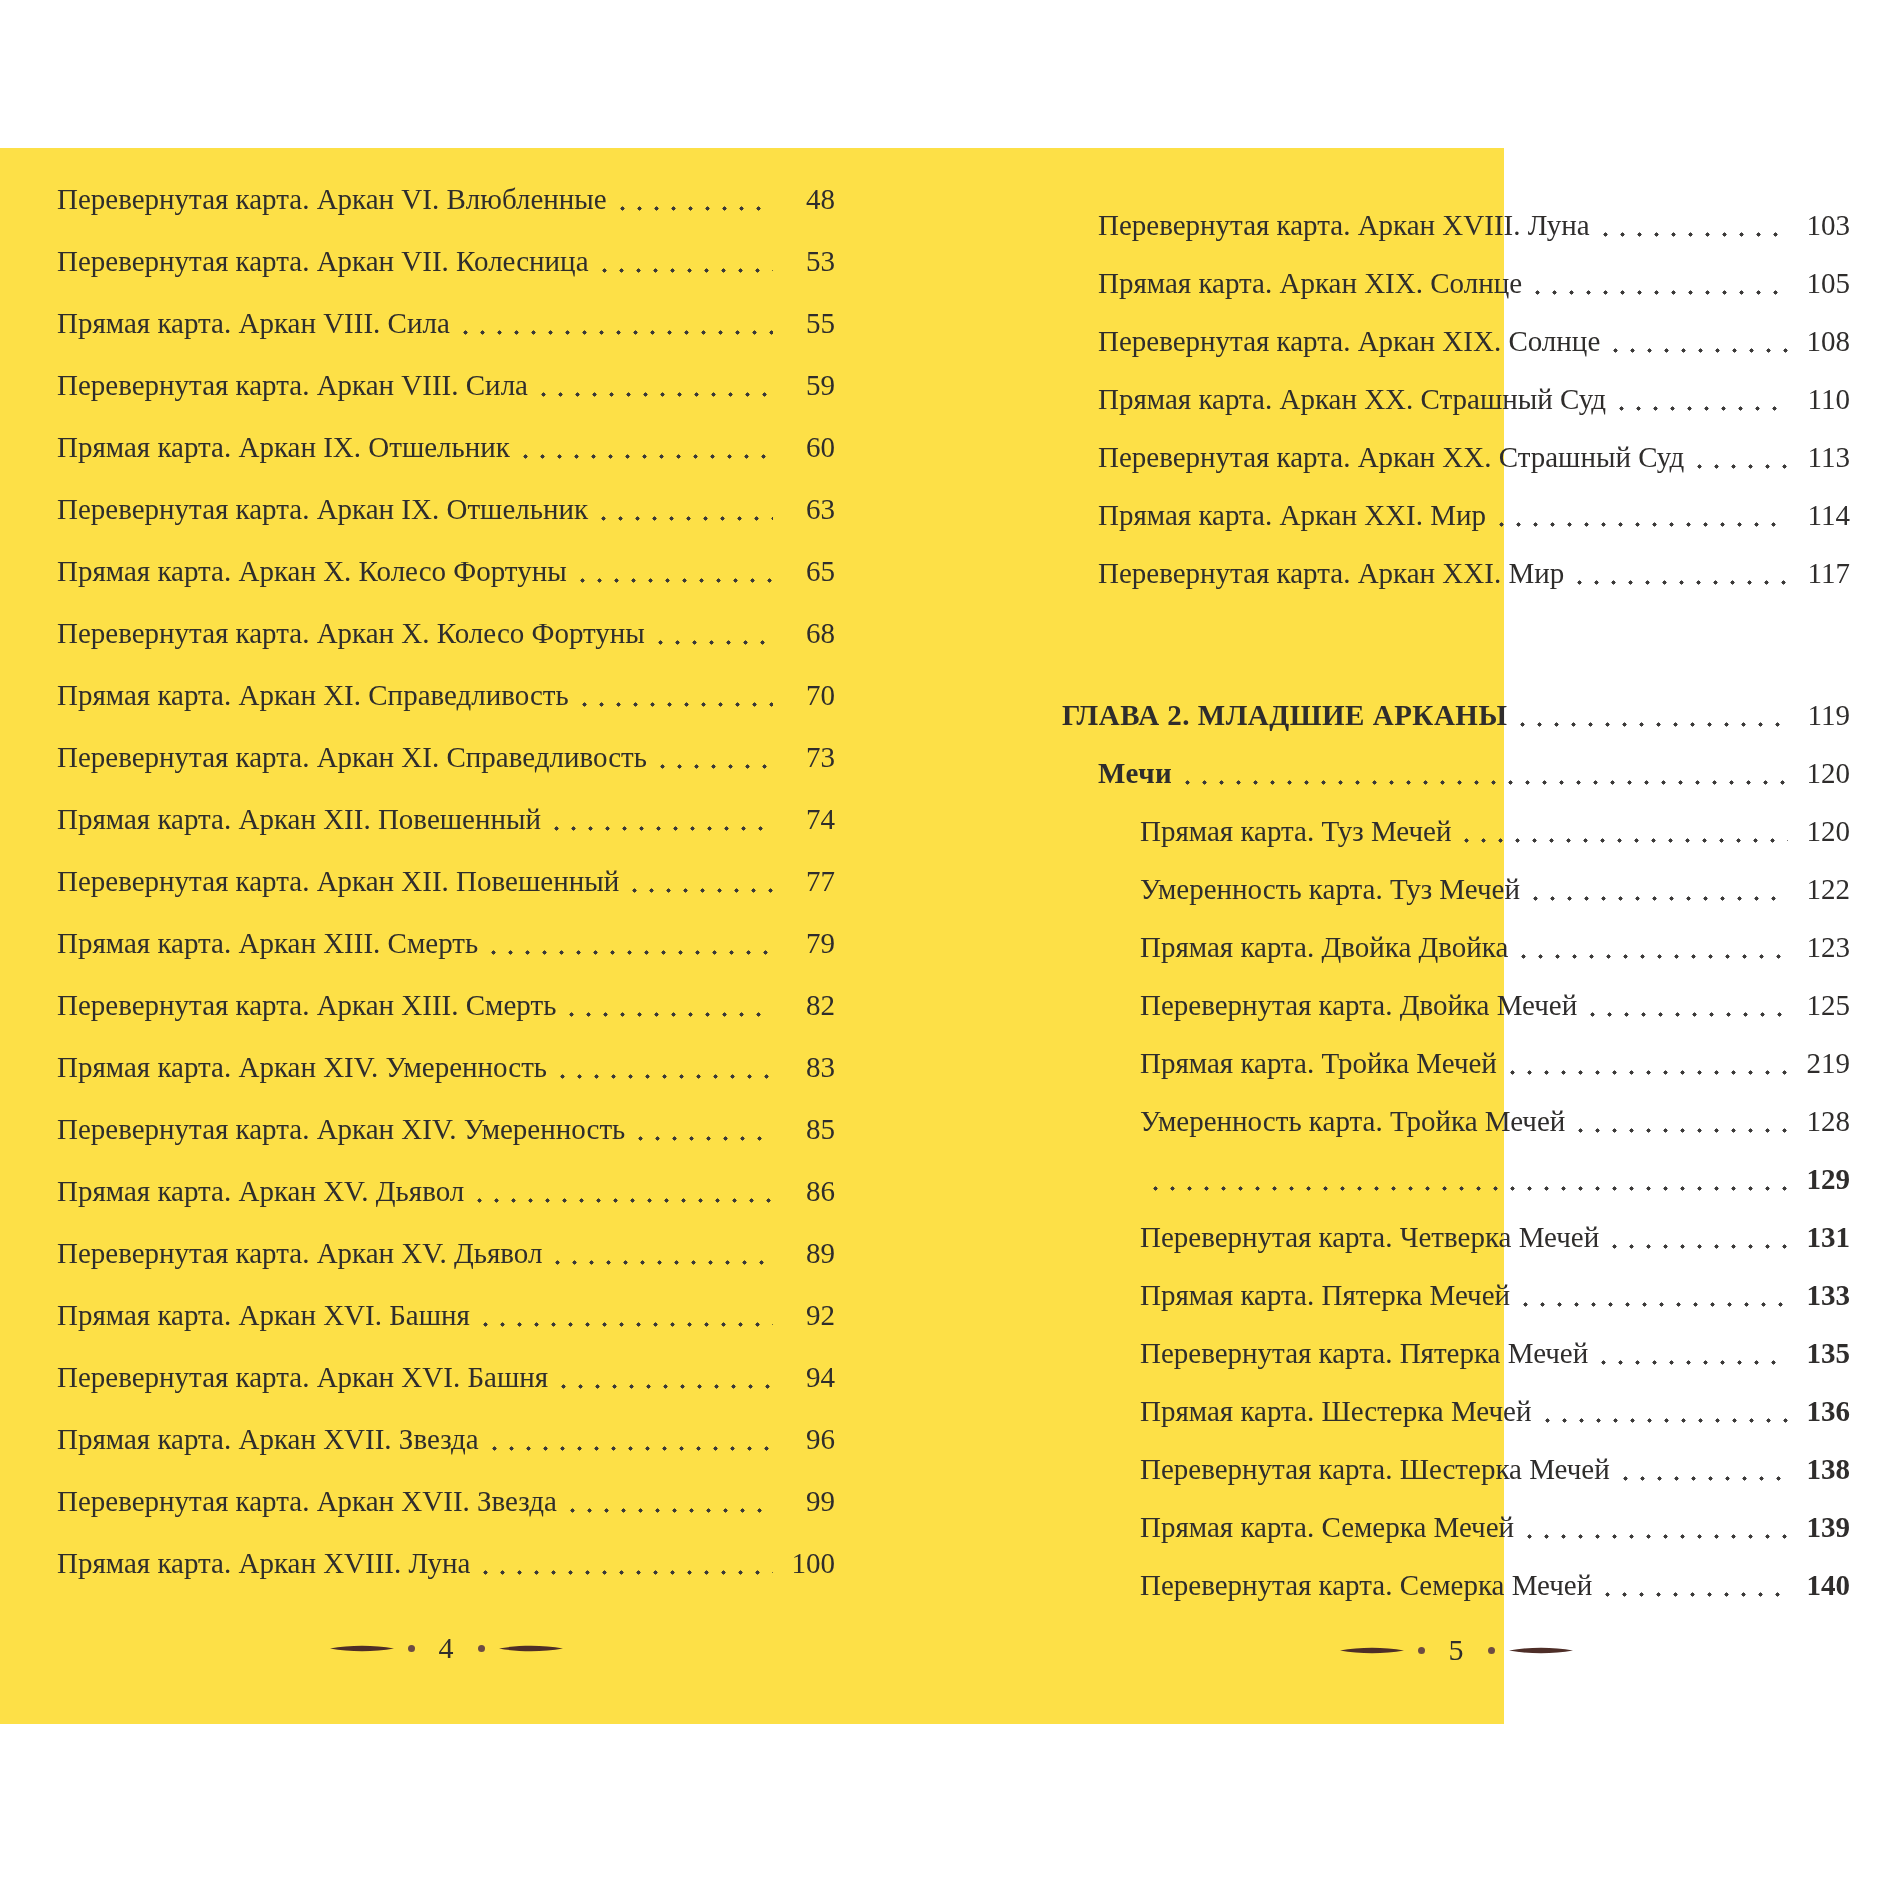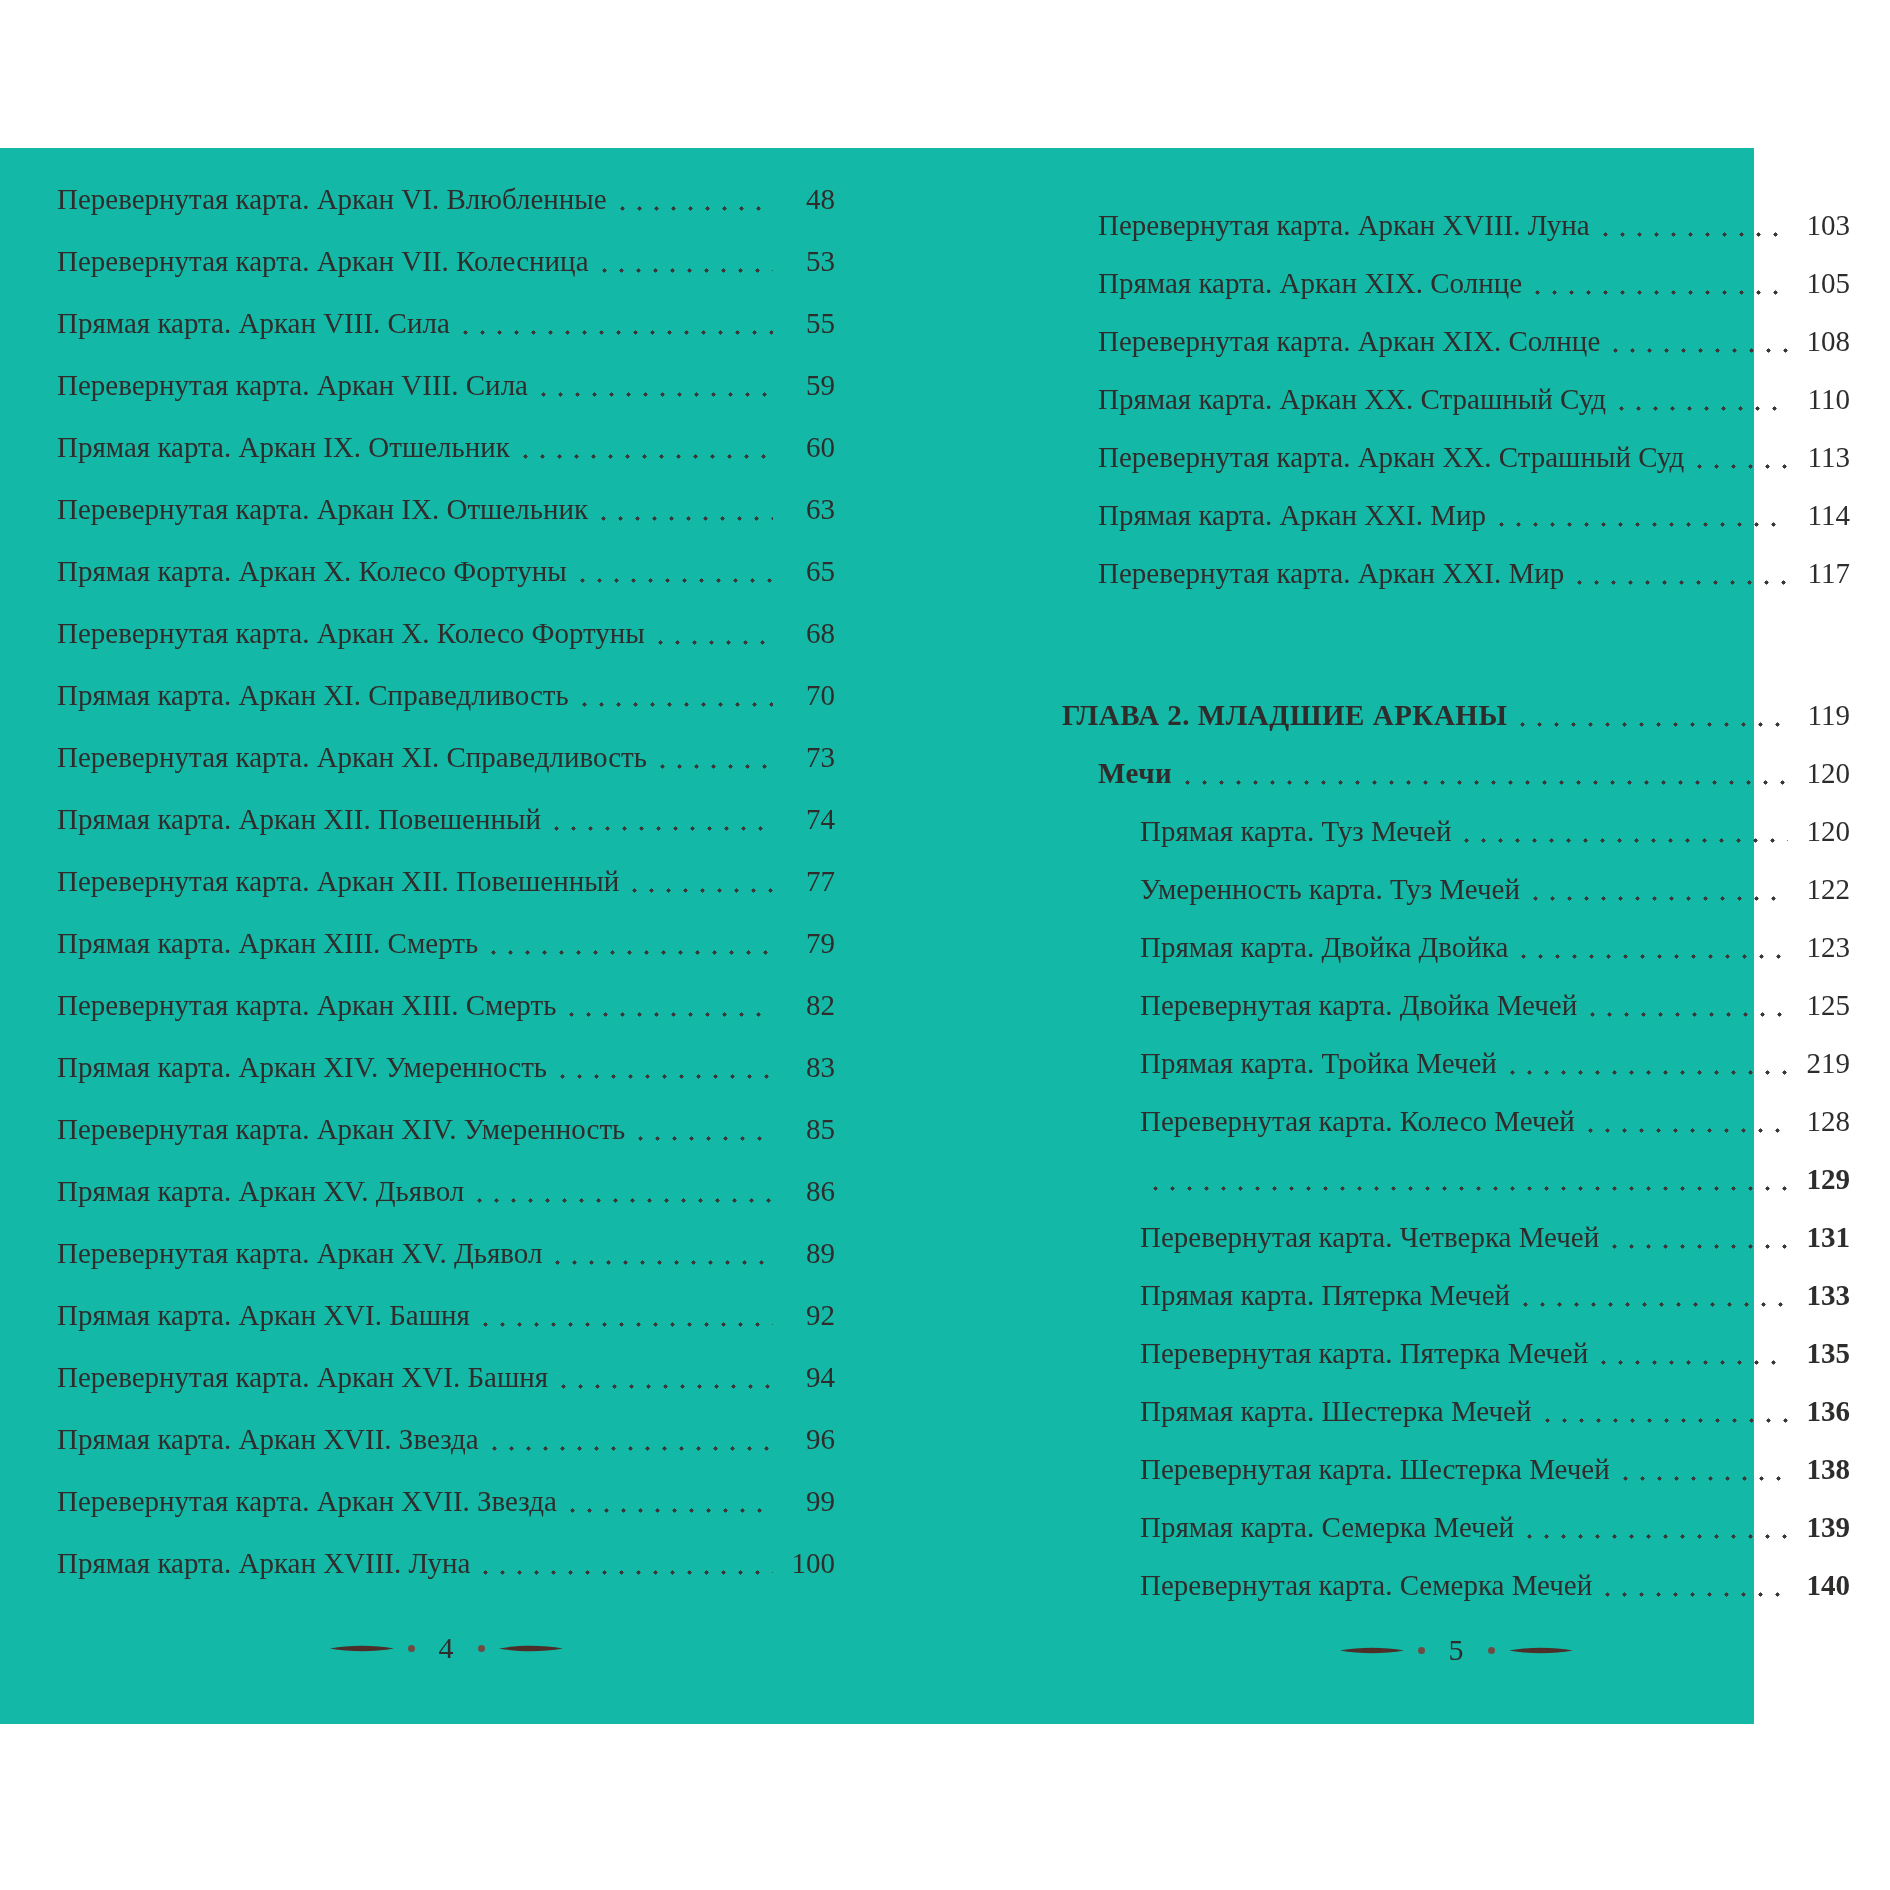--- a/index.html
+++ b/index.html
@@ -6,22 +6,22 @@
   body {
     width:1890px; height:1890px;
     background:#ffffff;
     font-family:"Liberation Serif","DejaVu Serif",serif;
     color:#2f2d2c;
     position:relative;
     overflow:hidden;
   }
   .scan {
     position:absolute; left:0; top:148px;
-    width:1754px; height:1576px;
-    background:#14b8a6;
+    width:1504px; height:1576px;
+    background:#fde047;
   }
   .col { position:absolute; }
   .col-left  { left:57px;  top:20px; width:778px; }
   .col-right { left:1062px; top:48px; width:788px; }
 
   .toc-row {
     display:flex; align-items:baseline;
     height:62px; line-height:62px;
     font-size:29px; white-space:nowrap;
   }
@@ -243,21 +243,21 @@
         <span class="t">Перевернутая карта. Двойка Мечей</span>
         <span class="leader"></span>
         <span class="p">125</span>
       </div>
       <div class="toc-row indent-2">
         <span class="t">Прямая карта. Тройка Мечей</span>
         <span class="leader"></span>
         <span class="p">219</span>
       </div>
       <div class="toc-row indent-2">
-        <span class="t">Перевернутая карта. Колесо Мечей</span>
+        <span class="t">Умеренность карта. Тройка Мечей</span>
         <span class="leader"></span>
         <span class="p">128</span>
       </div>
       <div class="toc-row indent-2">
         <span class="leader"></span>
         <span class="p bp">129</span>
       </div>
       <div class="toc-row indent-2">
         <span class="t">Перевернутая карта. Четверка Мечей</span>
         <span class="leader"></span>

